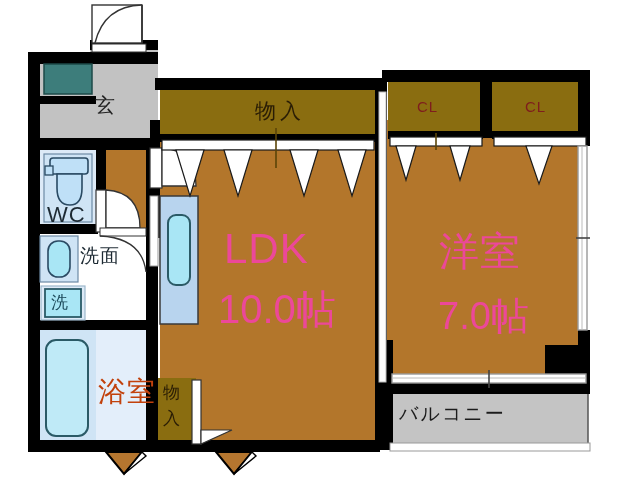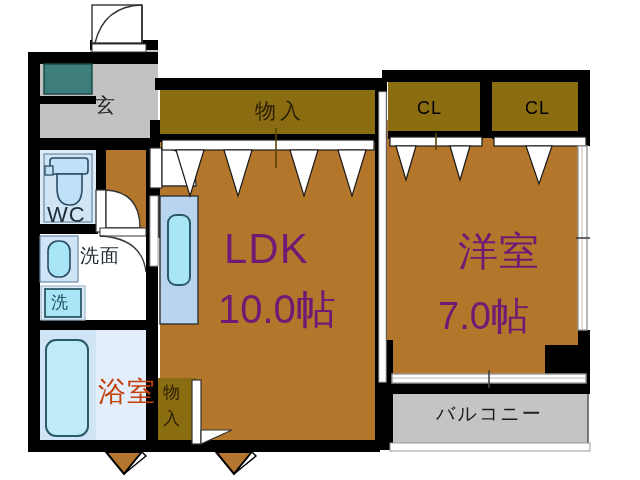--- a/index.html
+++ b/index.html
@@ -7,31 +7,31 @@
   body{
     width:640px;height:480px;overflow:hidden;
     font-family:"Liberation Sans","DejaVu Sans",sans-serif;
     position:relative;
   }
   #plan{
     position:absolute;left:0;top:0;width:640px;height:480px;
   }
   .lbl{
     position:absolute;
-    color:#701a75;
+    color:#ec4899;
     font-family:"Liberation Sans","DejaVu Sans",sans-serif;
     white-space:nowrap;
     pointer-events:none;
     line-height:1;
   }
   .lbl-ldk{font-size:42px;font-weight:400;letter-spacing:1px;}
   .lbl-ldk2{font-size:40px;font-weight:400;margin-top:8px;}
   .lbl-you{font-size:40px;font-weight:400;letter-spacing:1px;}
   .lbl-you2{font-size:38px;font-weight:400;}
-  .lbl-cl{font-size:18px;color:#000000;letter-spacing:1px;}
+  .lbl-cl{font-size:15px;color:#7f1d1d;letter-spacing:1px;}
   .lbl-mono{font-size:21px;color:#2a1d05;letter-spacing:4px;}
   .lbl-mono-v{font-size:17px;color:#2a1d05;}
   .lbl-gen{font-size:20px;color:#222;}
   .lbl-wc{font-size:22px;color:#1d2a33;letter-spacing:1px;}
   .lbl-senmen{font-size:19px;color:#1d2a33;letter-spacing:1px;}
   .lbl-sen{font-size:17px;color:#1d4a5a;}
   .lbl-yoku{font-size:28px;color:#c2410c;letter-spacing:1px;}
   .lbl-balc{font-size:19px;color:#1c1c1c;letter-spacing:2px;}
 </style>
 </head>
@@ -242,16 +242,16 @@
 <div class="lbl lbl-mono-v" style="left:163px;top:384px;">物</div>
 <div class="lbl lbl-mono-v" style="left:163px;top:410px;">入</div>
 
 <div class="lbl lbl-cl" style="left:417px;top:99px;">CL</div>
 
 <div class="lbl lbl-cl" style="left:525px;top:99px;">CL</div>
 
 <div class="lbl lbl-ldk" style="left:224px;top:228px;">LDK</div>
 <div class="lbl lbl-ldk2" style="left:218px;top:281px;">10.0帖</div>
 
-<div class="lbl lbl-you" style="left:458px;top:231px;">洋室</div>
+<div class="lbl lbl-you" style="left:439px;top:231px;">洋室</div>
 <div class="lbl lbl-you2" style="left:438px;top:281px;margin-top:16px;">7.0帖</div>
 
-<div class="lbl lbl-balc" style="left:436px;top:404px;">バルコニー</div>
+<div class="lbl lbl-balc" style="left:399px;top:404px;">バルコニー</div>
 
 </body></html>

